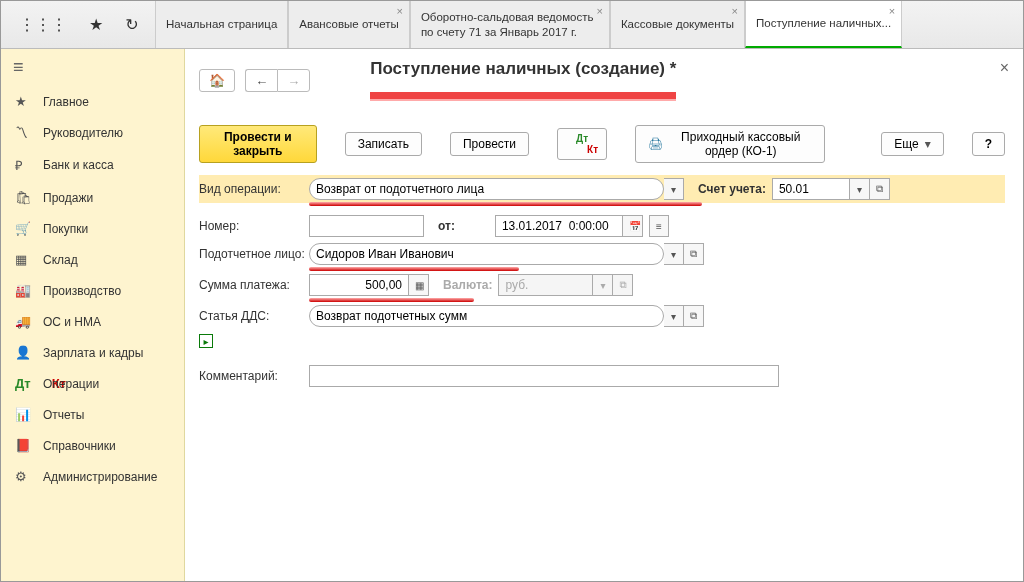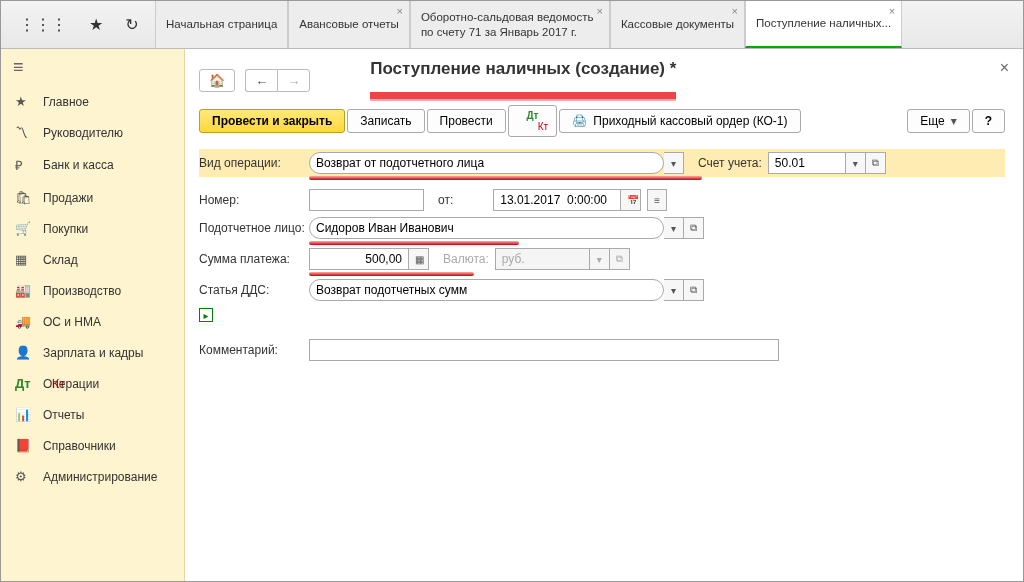--- a/index.html
+++ b/index.html
@@ -93,23 +93,23 @@
   .nav-pair { display: flex; }
   .nav-pair .nav-btn:first-child { border-right: none; border-radius: 3px 0 0 3px;}
   .nav-pair .nav-btn:last-child { border-radius: 0 3px 3px 0; color: #aaa;}
   h1.page-title {
     font-size: 17px; font-weight: bold; margin: 0 0 2px 0;
     display: inline-block;
   }
   .underline-red { border-bottom: 7px solid #ef4444; box-shadow: 0 2px 0 #ffaaaa; padding-bottom:13px;}
 
   .toolbar-row {
-    margin-top: 4px;
-    display: flex;
-    gap: 2px;
+    margin-top: 24px;
+    display: flex;
+    gap: 28px;
     align-items: center;
   }
   .btn {
     border: 1px solid #aaa; background: #fdfdfd;
     padding: 4px 12px; border-radius: 3px; font-size: 12px;
     display: inline-flex; align-items: center; gap: 6px;
   }
   .btn.primary {
     background: linear-gradient(#ffe97a,#ffd83a);
     border-color: #b7a120; font-weight: bold;
@@ -138,21 +138,21 @@
     background: #fff;
   }
   .input.wide { width: 355px; border-radius: 11px; }
   .input.num { width: 100px; text-align: right; }
   .drop-btn {
     border: 1px solid #aaa; border-left: none;
     width: 20px; height: 22px; background:#f7f7f7;
     text-align:center; font-size: 10px; color:#555;
   }
   .ml { margin-left: 6px; }
-  .ml2 { margin-left: 14px; }
+  .ml2 { margin-left: 14px; font-weight: bold; }
   .disabled { color:#aaa; background:#f5f5f5; }
   .open-link { color:#0066aa; }
   .redline {
     height: 4px;
     background: linear-gradient(#ffacac,#cc0000);
     border-radius: 2px;
   }
   .redline.under-op { margin-left:110px; width: 393px; margin-top:-1px;}
   .redline.under-person { margin-left:110px; width: 210px; margin-top:-1px;}
   .redline.under-sum { margin-left:110px; width: 165px; margin-top:-1px;}
@@ -162,21 +162,21 @@
     padding: 4px 0;
   }
   .expand-link .chev {
     border:1px solid #0a7a0a; width:14px; height:14px;
     display:inline-flex; align-items:center; justify-content:center;
     font-size:10px;
   }
 
   .ic-dk { font-size:10px; }
   .ic-dk .d { color:#2a8a2a; font-weight:bold;}
-  .ic-dk .k { color:#cc0000; font-weight:normal;padding-left:21px;}
+  .ic-dk .k { color:#cc0000; font-weight:bold;padding-left:21px;}
   .print-ic { color:#2a7aa0; }
 </style>
 </head>
 <body>
 
 <div class="topbar">
   <div class="topbar-icons">
     <span class="ic">⋮⋮⋮</span>
     <span class="ic">★</span>
     <span class="ic">↻</span>

